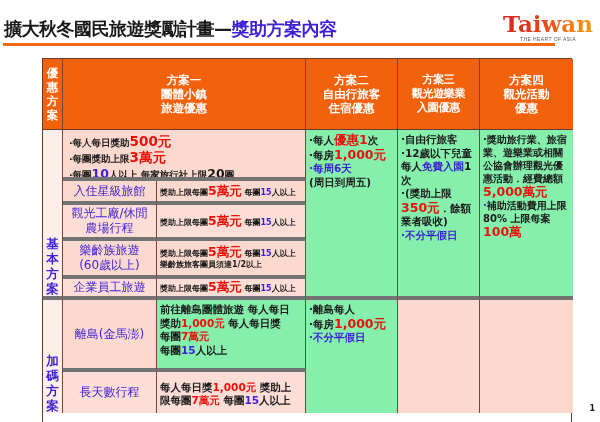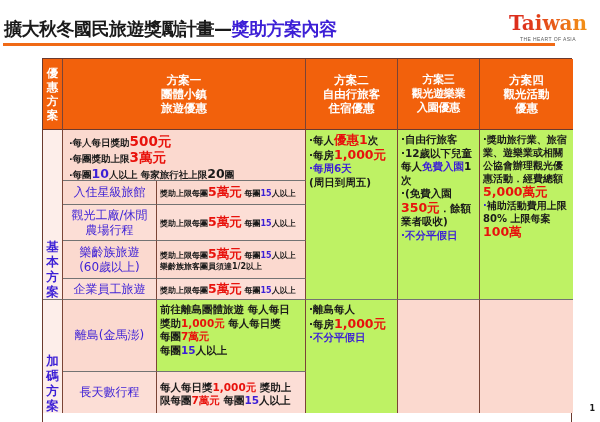--- a/index.html
+++ b/index.html
@@ -18,21 +18,21 @@
     white-space:nowrap;color:#1a1a1a;
   }
   #title-accent{color:#3c1fd6;}
   #title-rule{
     position:absolute;left:3px;top:31px;width:552px;height:3px;
     background:#f06a16;
   }
   #brand{position:absolute;right:4px;top:0px;width:96px;text-align:center;}
   #brand-word{
     font-family:"DejaVu Serif","Liberation Serif",serif;
-    font-weight:bold;font-size:20px;line-height:23px;letter-spacing:0px;
+    font-weight:bold;font-size:23px;line-height:23px;letter-spacing:0px;
     background:linear-gradient(90deg,#d8241c 0%,#e0391b 35%,#ef7d18 75%,#f59d15 100%);
     -webkit-background-clip:text;background-clip:text;color:transparent;text-align:center;
     -webkit-text-fill-color:transparent;
   }
   #brand-tag{
     font-size:5px;letter-spacing:0.4px;color:#5a5a5a;margin-top:1px;
     font-family:"Liberation Sans",sans-serif;
   }
   
   #grid{
@@ -40,21 +40,21 @@
     width:530px;height:418px;
     border:1.5px solid #6b3a2e;
     box-sizing:border-box;
     display:grid;
     grid-template-columns:20px 94px 149px 92px 82px 93px;
     grid-template-rows:71px 51px 24px 36px 38px 21px 72px 41px;
   }
   .cell{
     box-sizing:border-box;
     border-right:1px solid #7a4436;
-    border-bottom:1px solid #737373;
+    border-bottom:4px solid #737373;
     overflow:hidden;
     position:relative;
   }
   .cell.lastcol{border-right:none;}
   .cell.lastrow{border-bottom:none;}
   .hdr{
     background:#f2610c;color:#ffffff;
     display:flex;align-items:center;justify-content:center;
     text-align:center;font-weight:bold;font-size:11.5px;line-height:14px;
     border-bottom:1.5px solid #6b3a2e;
@@ -78,21 +78,21 @@
     padding:1px 3px;
     font-size:8px;line-height:11px;font-weight:bold;color:#1a1a1a;
   }
   .detail.alt{background:#fcded6;}
   .bullets{
     background:#fbd9cf;
     padding:4px 5px 0 6px;
     font-size:9.5px;line-height:15px;font-weight:bold;color:#1a1a1a;
   }
   .colcell{
-    background:#bef264;
+    background:#86efac;
     padding:3px 3px 0 3px;
     font-size:10.5px;line-height:13.5px;font-weight:bold;color:#1a1a1a;
   }
   .colcell.p4{font-size:10px;line-height:13px;}
   .empty{background:#fbd9cf;}
   
   .red{color:#e8120c;}
   .bigred{color:#e8120c;font-size:13.5px;}
   .big2red{color:#e8120c;font-size:12.5px;}
   .blue{color:#3c1fd6;}
@@ -168,21 +168,21 @@
   <div class="cell colcell" style="grid-column:4;grid-row:2/7;">
     <div><span class="bullet"></span><span>每人</span><span class="red bignum">優惠</span><span class="red bignum">1</span><span>次</span></div>
     <div><span class="bullet"></span><span>每房</span><span class="red bignum">1,000</span><span class="red bignum">元</span></div>
     <div class="blue"><span class="bullet"></span><span>每周6天</span></div>
     <div>(周日到周五)</div>
   </div>
 
   <div class="cell colcell" style="grid-column:5;grid-row:2/7;">
     <div><span class="bullet"></span><span>自由行旅客</span></div>
     <div><span class="bullet"></span><span>12歲以下兒童每人</span><span class="blue">免費入園</span><span>1</span><span>次</span></div>
-    <div><span class="bullet"></span><span>(免費入園</span><span class="big2red">350元</span><span>．餘額業者吸收)</span></div>
+    <div><span class="bullet"></span><span>(獎助上限</span><span class="big2red">350元</span><span>．餘額業者吸收)</span></div>
     <div class="blue"><span class="bullet"></span><span>不分平假日</span></div>
   </div>
 
   <div class="cell colcell p4 lastcol" style="grid-column:6;grid-row:2/7;">
     <div><span class="bullet"></span><span>獎助旅行業、旅宿業、遊樂業或相關公協會辦理觀光優惠活動．經費總額</span><span class="big2red">5,000萬元</span></div>
     <div><span class="bullet blue"></span><span>補助活動費用上限80%  上限每案</span><span class="big2red">100萬</span></div>
   </div>
 
   <div class="cell subname" style="grid-column:2;grid-row:3;">入住星級旅館</div>
   <div class="cell detail" style="grid-column:3;grid-row:3;">

